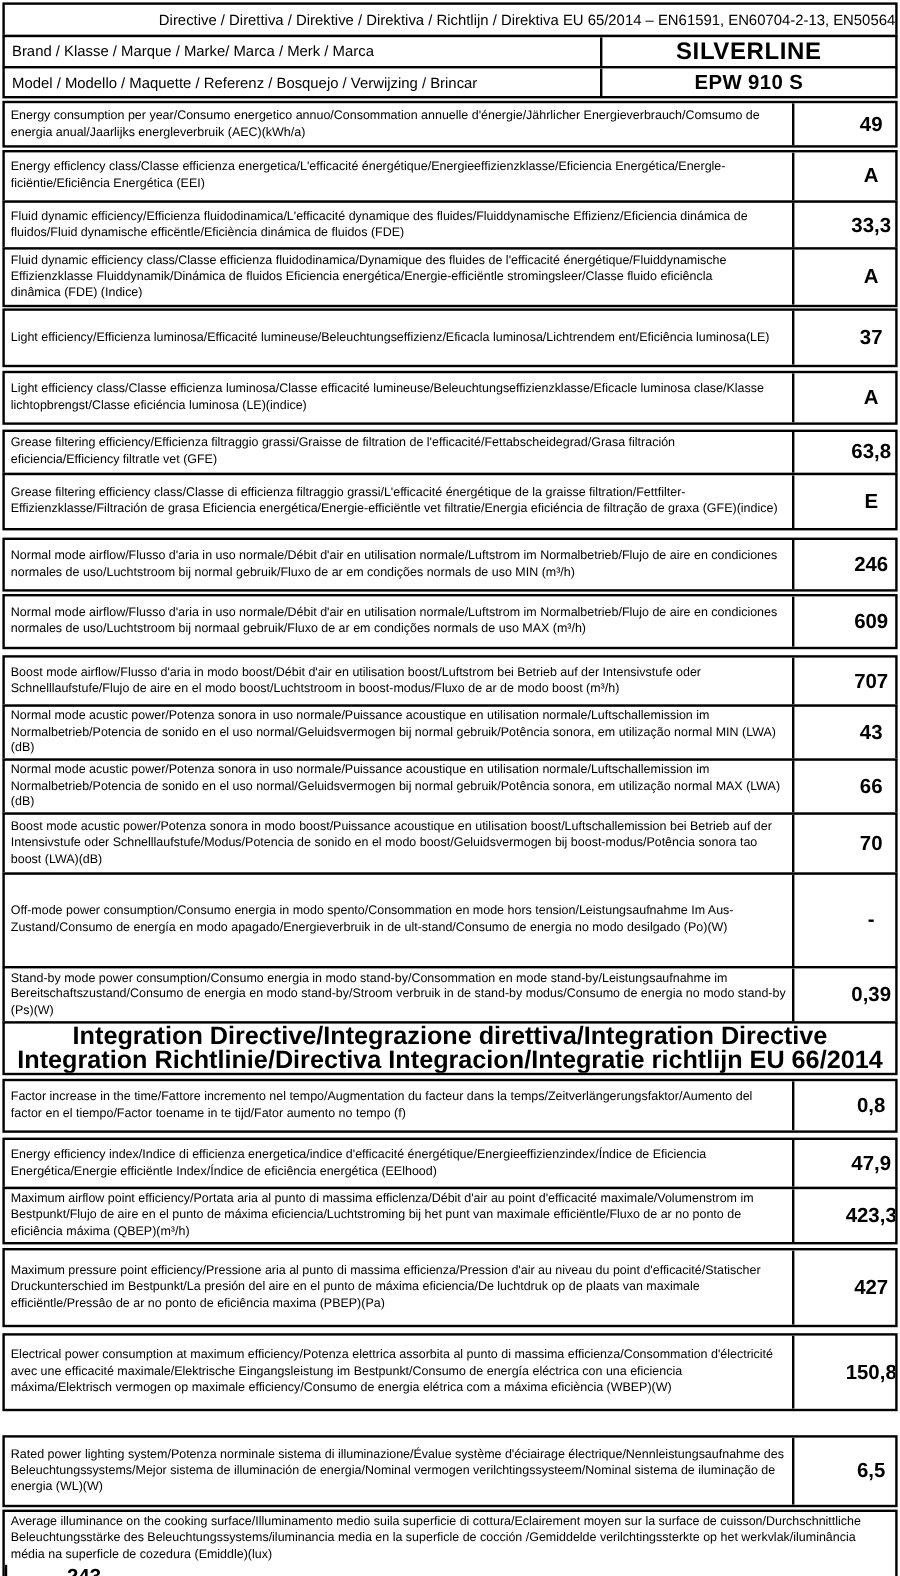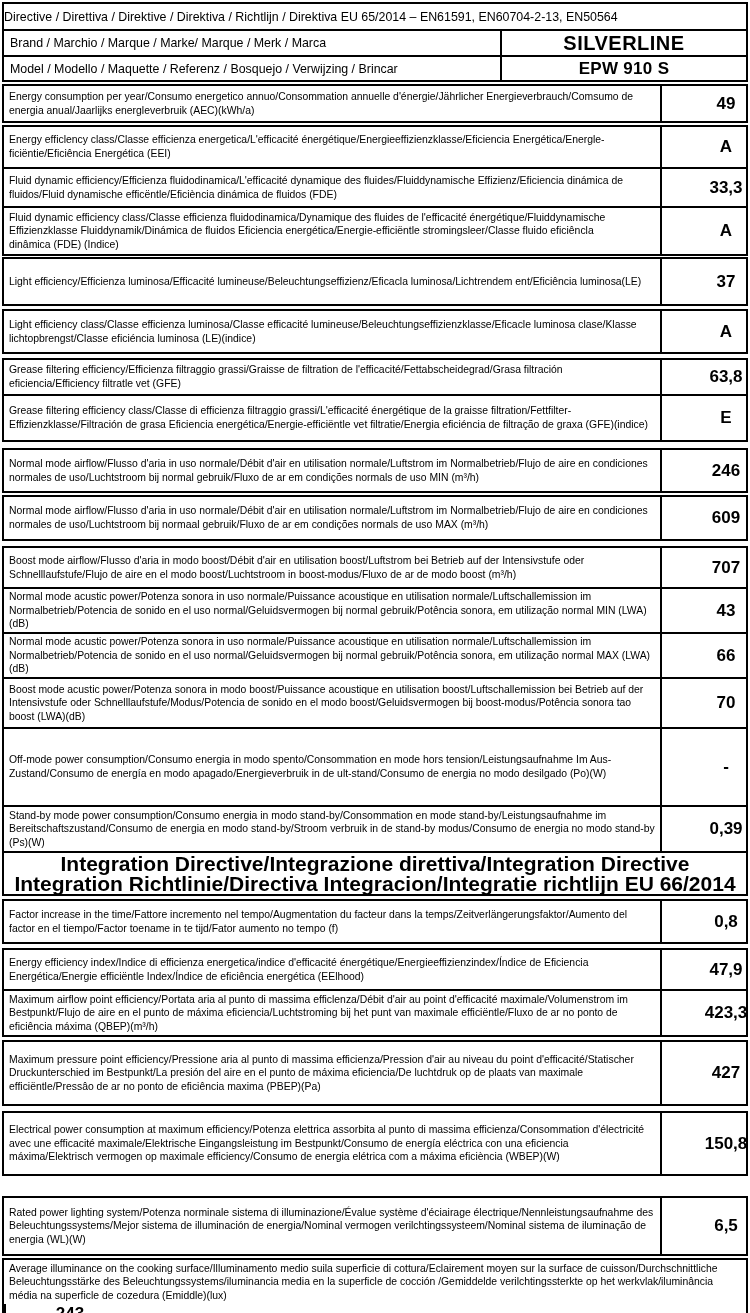--- a/index.html
+++ b/index.html
@@ -17,21 +17,21 @@
     background: #fff;
     overflow: hidden;
     align-items: stretch;
   }
   
   .hr1 { height: 29px; align-items: center; justify-content: center; }
   .hr2 { height: 28px; margin-top: -2px; }
   .hr3 { height: 27px; margin-top: -2px; }
   .dir {
     width: 100%;
-    text-align: left;
+    text-align: right;
     font-size: 12.4px;
   }
   .hlbl {
     flex: 1;
     display: flex;
     align-items: center;
     padding: 0 6px;
     font-size: 12.4px;
   }
   .hval {
@@ -103,21 +103,21 @@
 </style>
 </head>
 <body>
 
 <div class="sheet">
 
   <div class="row hr1">
     <div class="dir">Directive / Direttiva / Direktive / Direktiva / Richtlijn / Direktiva EU 65/2014 – EN61591, EN60704-2-13, EN50564</div>
   </div>
   <div class="row hr2">
-    <div class="hlbl">Brand / Marchio / Marque / Marke/ Marque / Merk / Marca</div>
+    <div class="hlbl">Brand / Klasse / Marque / Marke/ Marca / Merk / Marca</div>
     <div class="hval brand">SILVERLINE</div>
   </div>
   <div class="row hr3">
     <div class="hlbl">Model / Modello / Maquette / Referenz / Bosquejo / Verwijzing / Brincar</div>
     <div class="hval model">EPW 910 S</div>
   </div>
 
   <div class="row r0">
     <div class="lbl">Energy consumption per year/Consumo energetico annuo/Consommation annuelle d'énergie/Jährlicher Energieverbrauch/Comsumo de energia anual/Jaarlijks energleverbruik (AEC)(kWh/a)</div>
     <div class="val">49</div>

